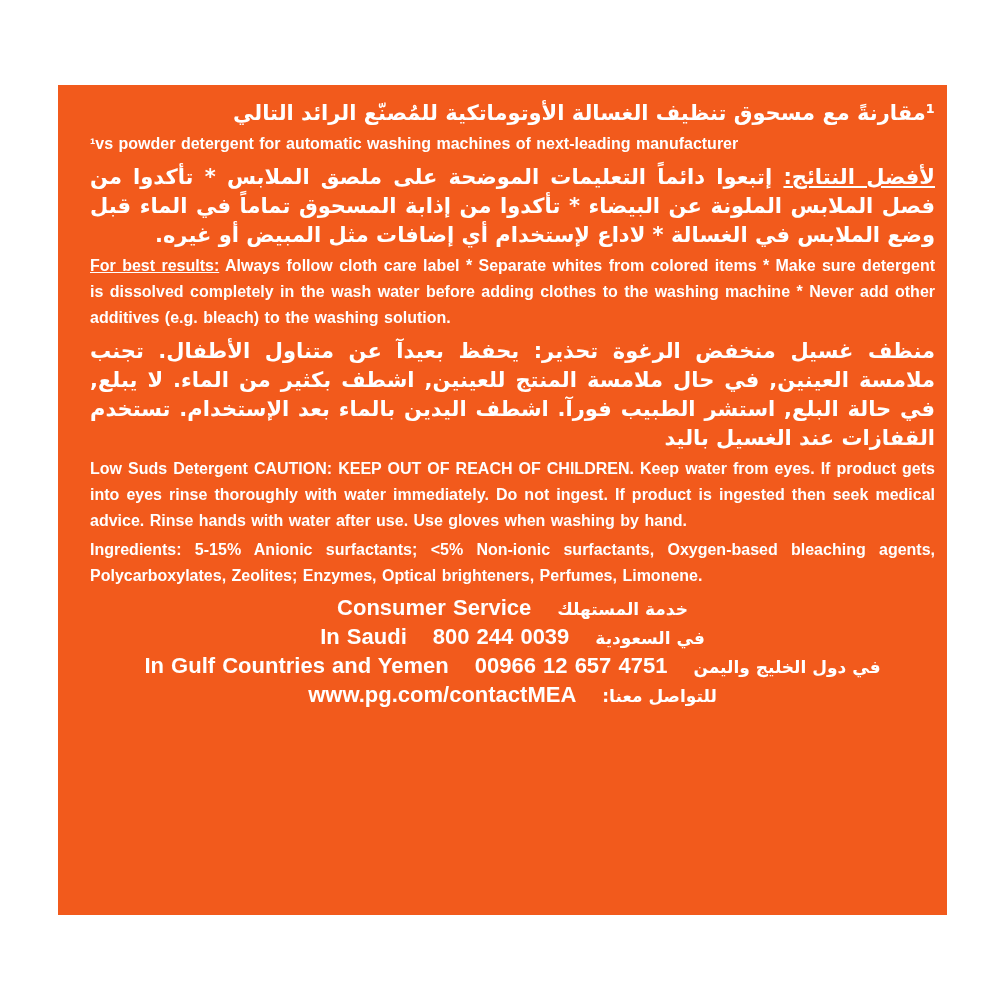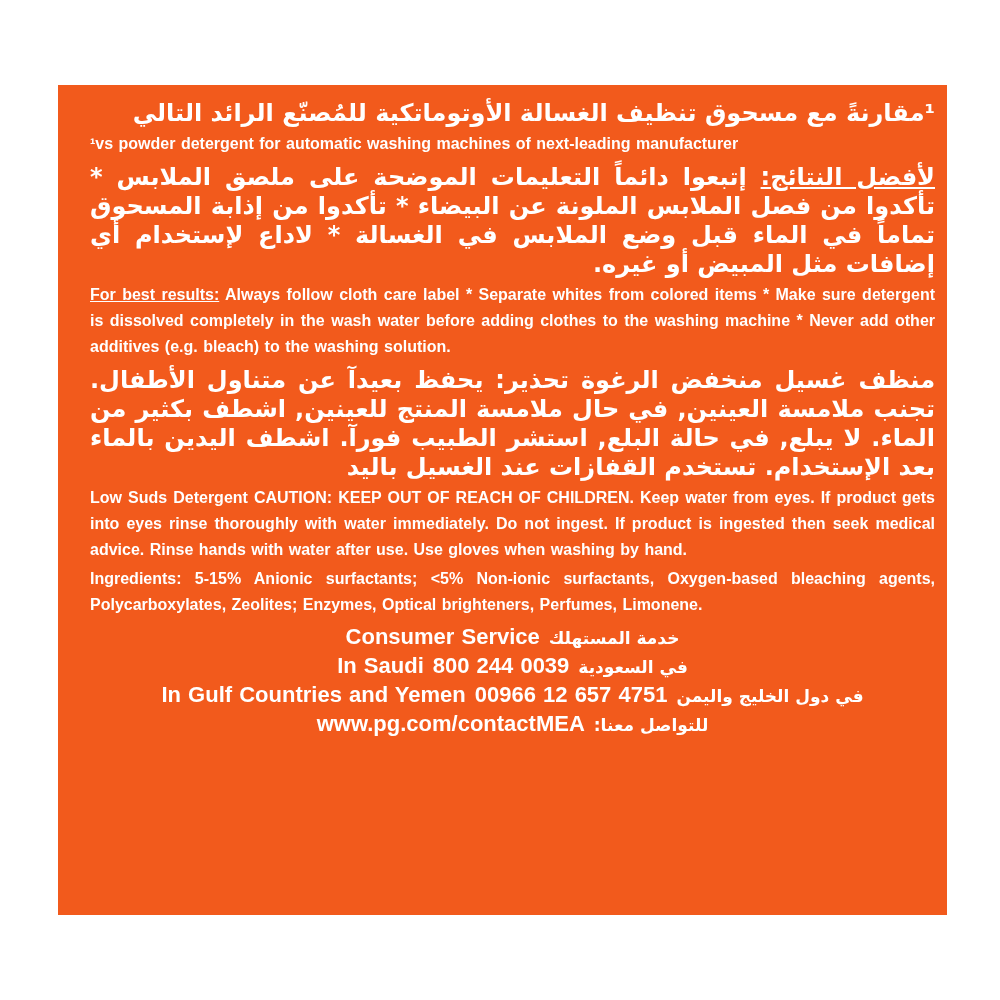--- a/index.html
+++ b/index.html
@@ -30,32 +30,32 @@
     overflow: hidden;
   }
   p { margin: 0 0 3px 0; }
   .en {
     font-size: 16px;
     line-height: 26px;
     word-spacing: 1px;
   }
   .ar {
     font-family: "DejaVu Sans", sans-serif;
-    font-size: 24px;
+    font-size: 21px;
     line-height: 29px;
   }
   .just { text-align: justify; }
   .gap { margin-top: 6px; }
   .u { text-decoration: underline; }
   .footer { margin-top: 6px; }
   .footer-row {
     display: flex;
     justify-content: center;
     align-items: baseline;
-    gap: 9px;
+    gap: 26px;
     line-height: 28px;
     white-space: nowrap;
   }
   .footer-row .en { font-size: 22px; }
   .footer-row .ar { font-size: 17px; }
 </style>
 </head>
 <body>
 
 <div class="photo">

